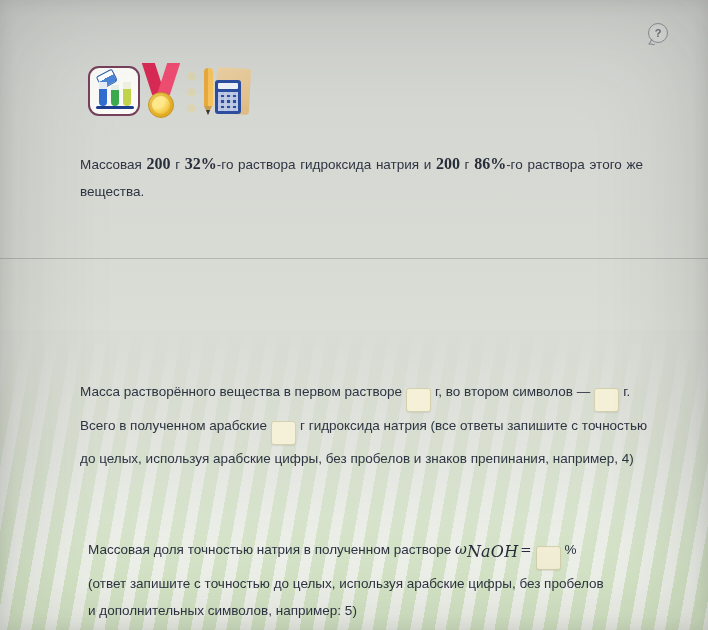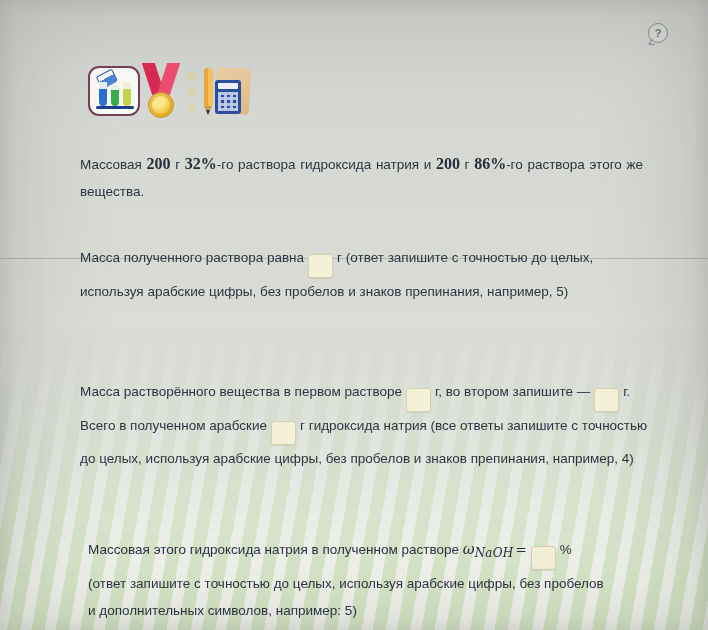--- a/index.html
+++ b/index.html
@@ -135,21 +135,21 @@
   .answer-box{
     display:inline-block;vertical-align:-8px;
     width:25px;height:24px;margin:0 4px;padding:0 2px;
     background:#f4f1d8;border:1px solid #d5d1ae;border-radius:3px;
     box-shadow:0 1px 1px rgba(120,120,100,0.15);
     font-family:"Liberation Sans", sans-serif;font-size:13px;color:#2d3442;
     box-sizing:border-box;outline:none;
   }
   .formula{font-family:"DejaVu Serif", serif;font-style:italic;color:#272d3a;}
   .formula .om{font-size:14.5px;}
-  .formula sub{font-size:12px;vertical-align:-3px;letter-spacing:.2px;}
+  .formula sub{font-size:16px;vertical-align:-3px;letter-spacing:.2px;}
   .formula .eq{font-style:normal;font-size:13.5px;padding-left:2px;}
 </style>
 </head>
 <body>
 
 <div class="screen">
   <div class="stripes"></div>
   <div class="divider"></div>
 
   <div class="content">
@@ -187,31 +187,28 @@
     <p class="para p1">
       <span>Массовая</span>
       <span class="num">200</span>
       <span>г</span>
       <span class="num">32%</span><span>-го раствора гидроксида натрия и</span>
       <span class="num">200</span>
       <span>г</span>
       <span class="num">86%</span><span>-го раствора этого же вещества.</span>
     </p>
 
-    <p class="para p2">
-      <span>Масса полученного раствора равна</span><input class="answer-box" style=""><span>г (ответ запишите с точностью до целых, используя арабские цифры, без пробелов и знаков препинания, например, 5)</span>
-    </p>
 
     <p class="para p3">
-      <span>Масса растворённого вещества в первом растворе</span><input class="answer-box" style=""><span>г, во втором запишите —</span><input class="answer-box" style=""><span>г.</span>
+      <span>Масса растворённого вещества в первом растворе</span><input class="answer-box" style=""><span>г, во втором символов —</span><input class="answer-box" style=""><span>г.</span>
       <br>
       <span>Всего в полученном арабские</span><input class="answer-box" style=""><span>г гидроксида натрия (все ответы запишите с точностью до целых, используя арабские цифры, без пробелов и знаков препинания, например, 4)</span>
     </p>
 
     <p class="para p4">
-      <span>Массовая этого гидроксида натрия в полученном растворе</span>
+      <span>Массовая доля точностью натрия в полученном растворе</span>
       <span class="formula"><span class="om">ω</span><sub>NaOH</sub><span class="eq">=</span></span><input class="answer-box" style=""><span>% (ответ запишите с точностью до целых, используя арабские цифры, без пробелов и дополнительных символов, например: 5)</span>
     </p>
 
   </div>
 
   <div class="vignette"></div>
 </div>
 
 </body></html>

